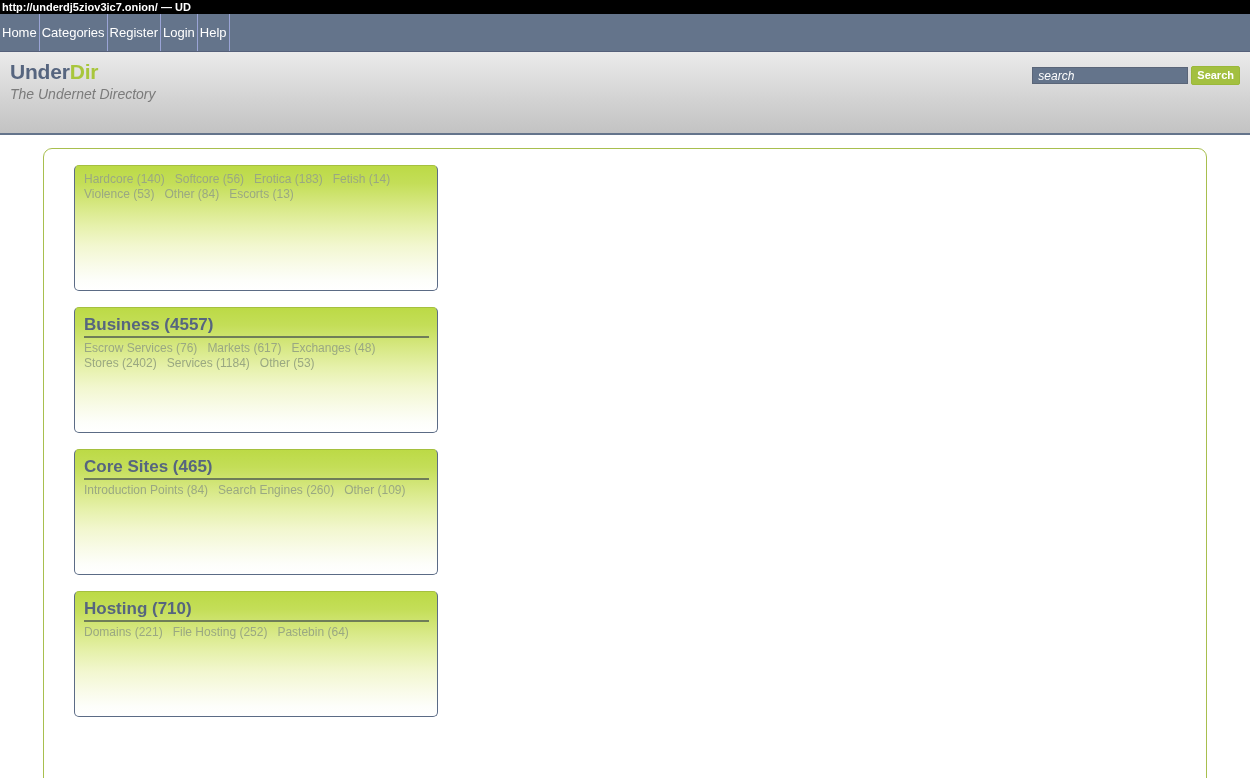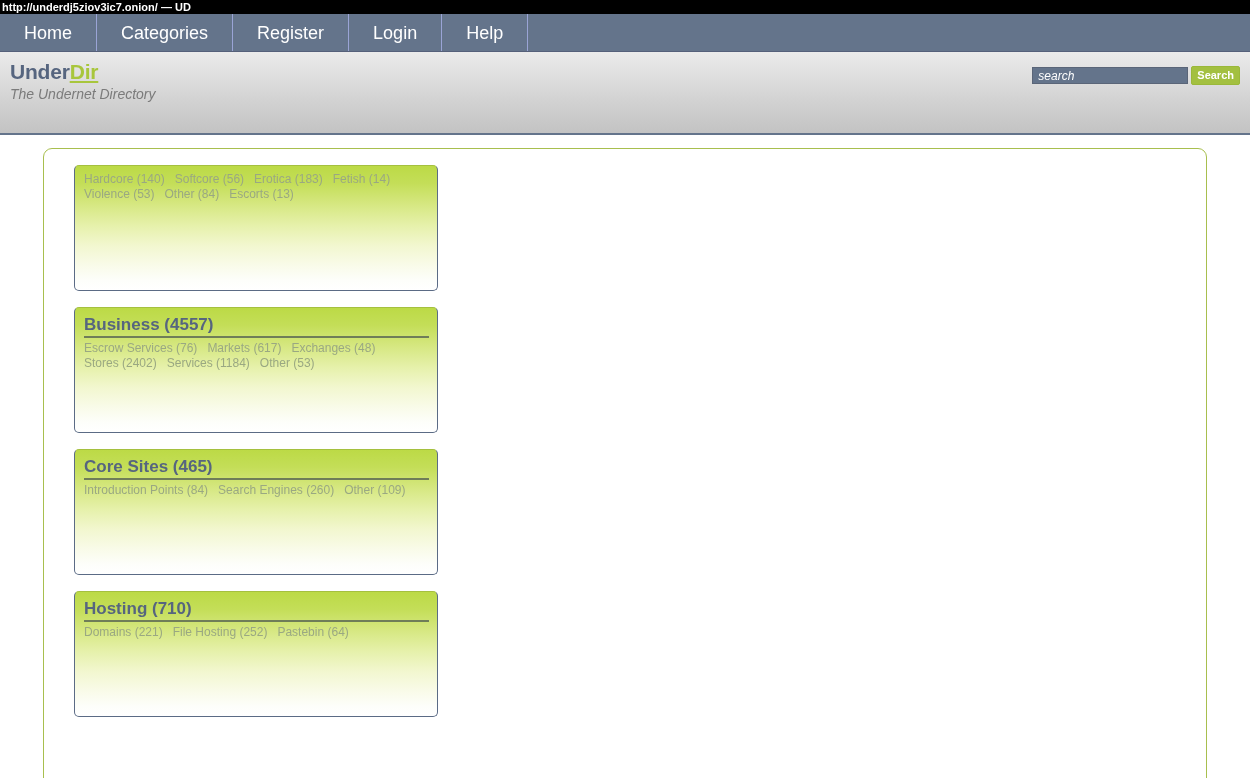--- a/index.html
+++ b/index.html
@@ -29,23 +29,23 @@
   #navbar {
     height: 38px;
     background: #64748b;
     display: flex;
     align-items: stretch;
     border-bottom: 1px solid #55607a;
   }
   .nav-item {
     display: flex;
     align-items: center;
-    padding: 0 24px;
-    color: #ffffff;
-    font-size: 18px;
+    padding: 0 2px;
+    color: #ffffff;
+    font-size: 13px;
     line-height: 38px;
     border-right: 1px solid #9aa4d6;
     cursor: pointer;
     white-space: nowrap;
   }
   .nav-item:first-child { border-left: none; }
 
   
   #header {
     height: 83px;
@@ -54,21 +54,21 @@
     position: relative;
     padding: 8px 0 0 10px;
   }
   #brand {
     font-size: 21px;
     font-weight: bold;
     letter-spacing: -0.2px;
     line-height: 24px;
   }
   #brand .b1 { color: #56657f; }
-  #brand .b2 { color: #a8c63c; text-decoration: underline; }
+  #brand .b2 { color: #a8c63c; }
   #tagline {
     font-size: 14px;
     font-style: italic;
     color: #7b7b7b;
     line-height: 18px;
     margin-top: 1px;
   }
   #searchbox {
     position: absolute;
     right: 10px;

